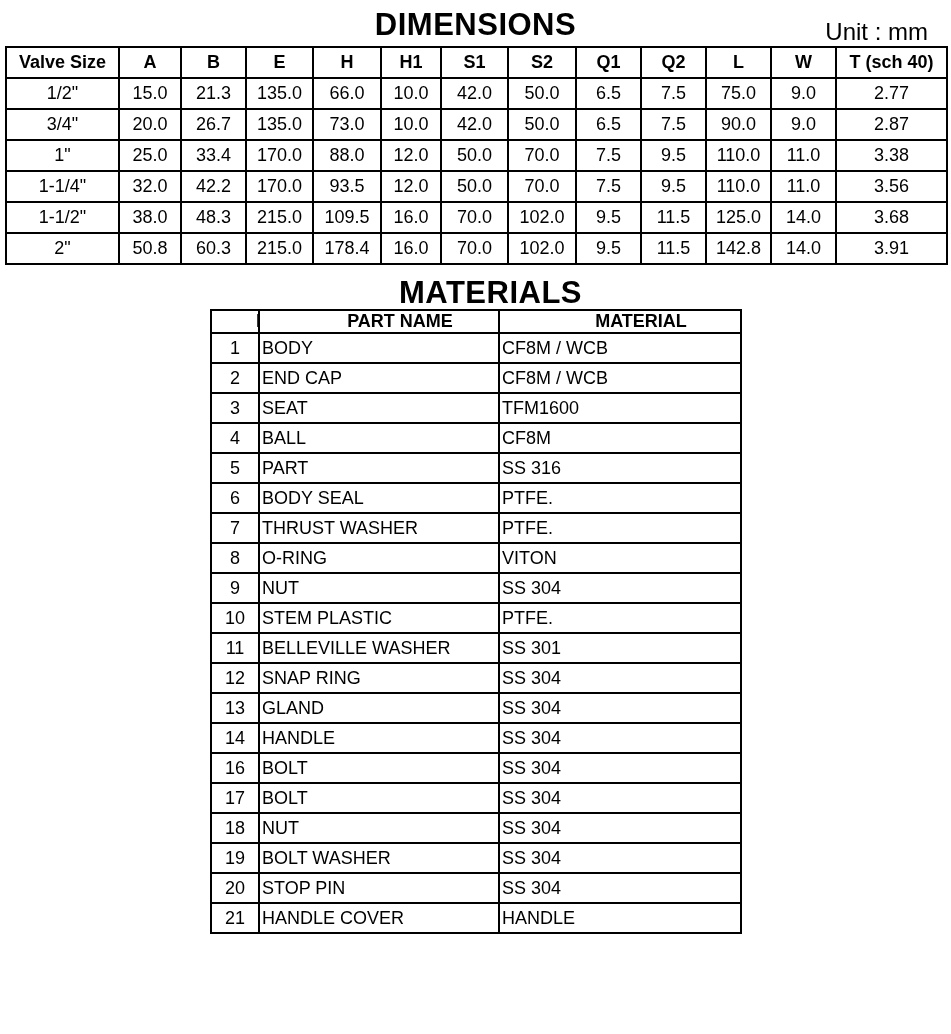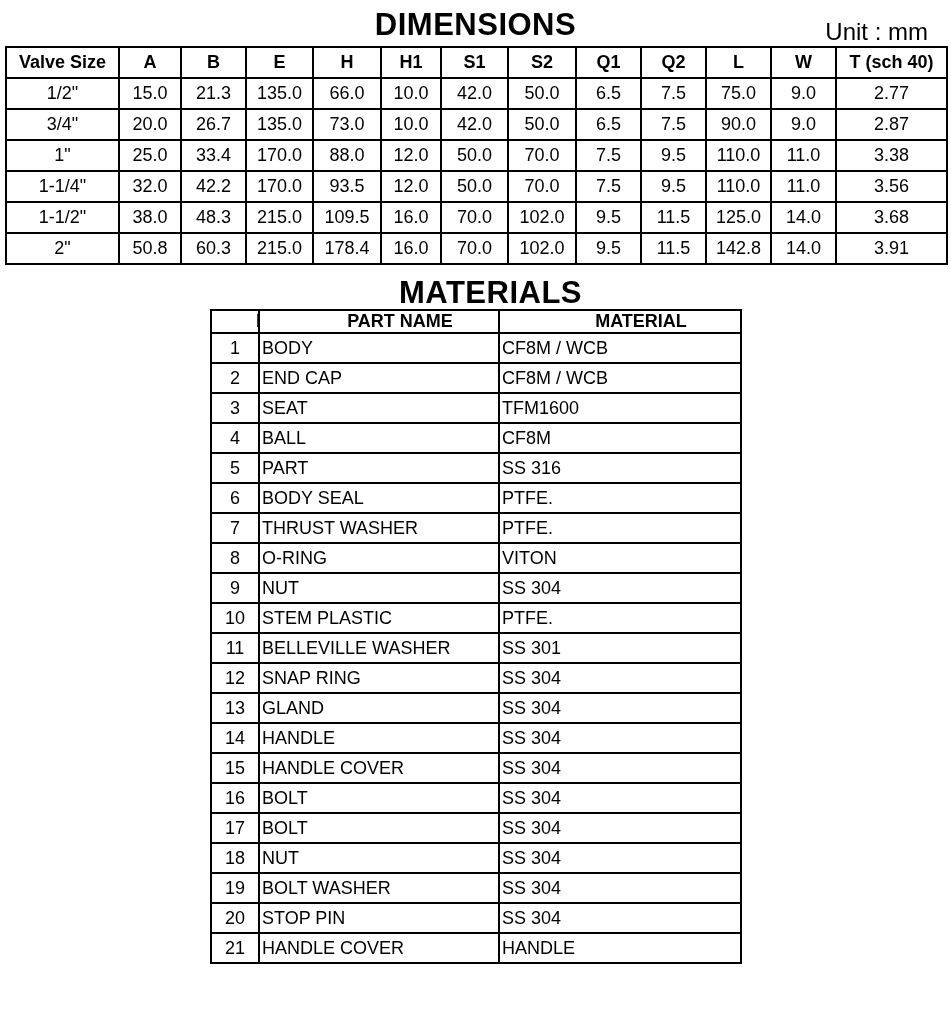--- a/index.html
+++ b/index.html
@@ -290,25 +290,20 @@
           <td>13</td>
           <td>GLAND</td>
           <td>SS 304</td>
         </tr>
         <tr>
           <td>14</td>
           <td>HANDLE</td>
           <td>SS 304</td>
         </tr>
         <tr>
-          <td>15</td>
-          <td>HANDLE COVER</td>
-          <td>SS 304</td>
-        </tr>
-        <tr>
           <td>16</td>
           <td>BOLT</td>
           <td>SS 304</td>
         </tr>
         <tr>
           <td>17</td>
           <td>BOLT</td>
           <td>SS 304</td>
         </tr>
         <tr>

